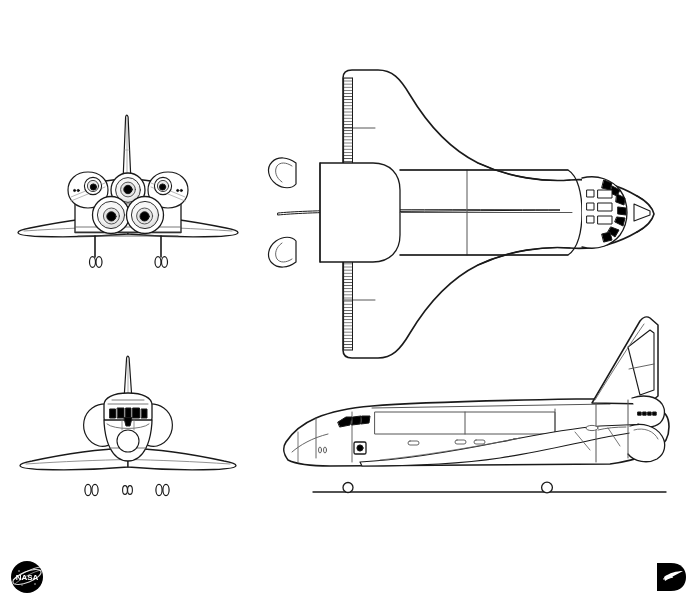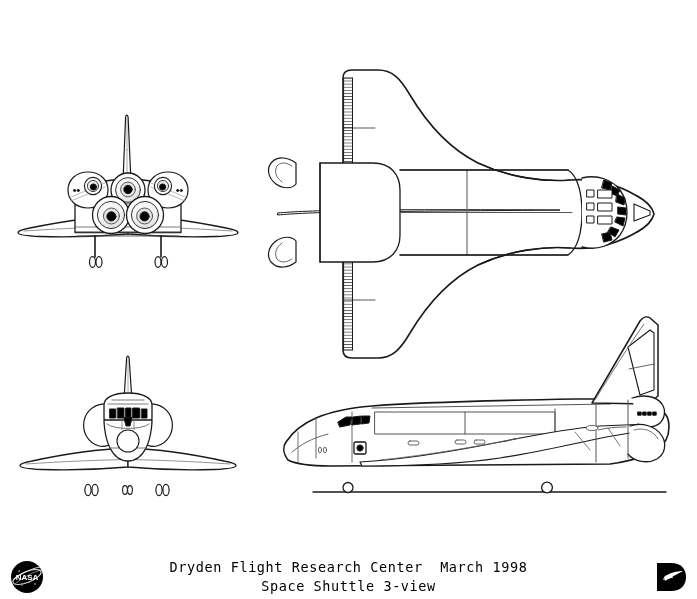--- a/index.html
+++ b/index.html
@@ -397,18 +397,14 @@
     <text x="17" y="20.2" text-anchor="middle" fill="#ffffff" font-family="'Liberation Sans', sans-serif" font-size="8" font-weight="bold">NASA</text>
   </svg>
 
   <svg class="logo" id="dryden-logo" width="32" height="34" viewBox="0 0 32 34">
     <path d="M5 3 L16 3 C26 3 31 9 31 17 C31 25 26 31 16 31 L5 31 Z" fill="#000000"></path>
     <rect x="2" y="3" width="5" height="28" fill="#000000"></rect>
     <path d="M9 17 C14 13 22 11 28 11 C22 14 15 18 10 21 Z" fill="#ffffff"></path>
     <path d="M8 19 C11 19 15 18 18 17" stroke="#ffffff" stroke-width="1.2" fill="none"></path>
   </svg>
 
-  <div class="caption-block">
-    <div class="caption-line">Dryden Flight Research Center  March 1998</div>
-    <div class="caption-line">Space Shuttle 3-view</div>
-  </div>
 
 </div>
 
 </body></html>

